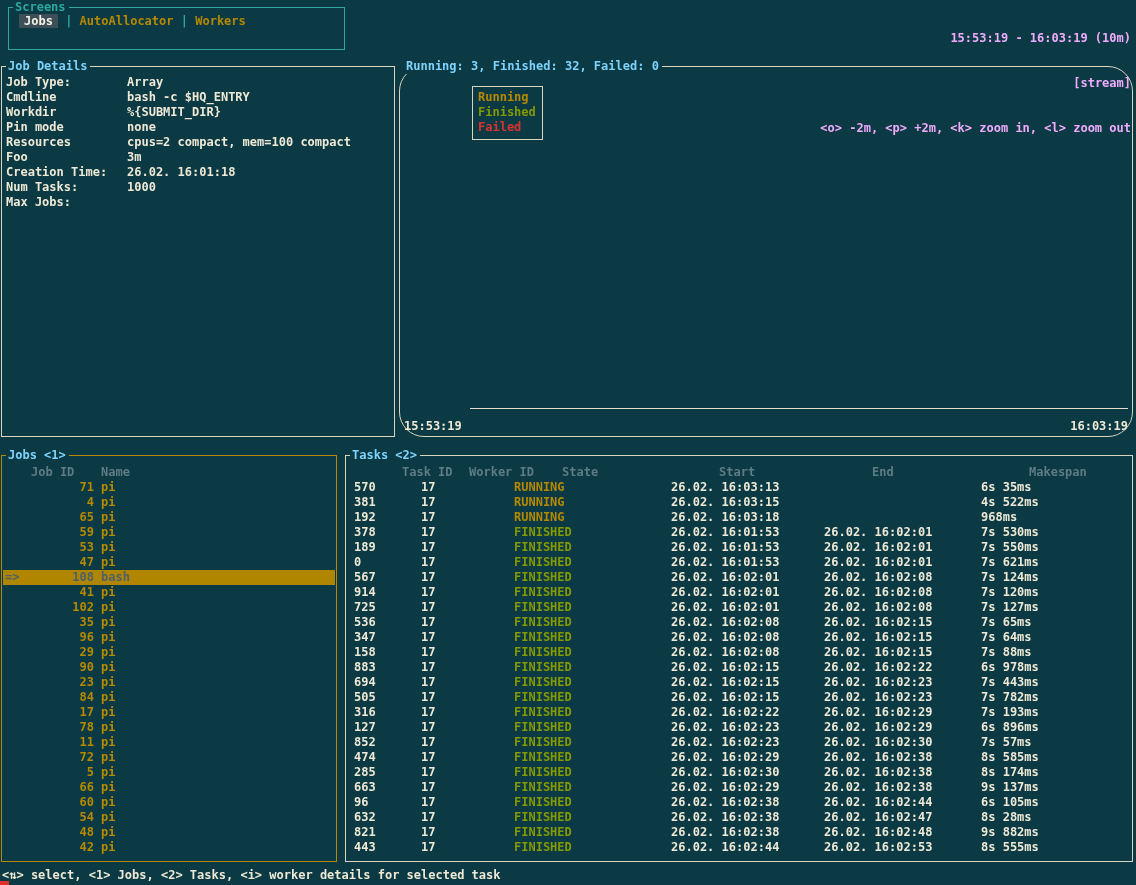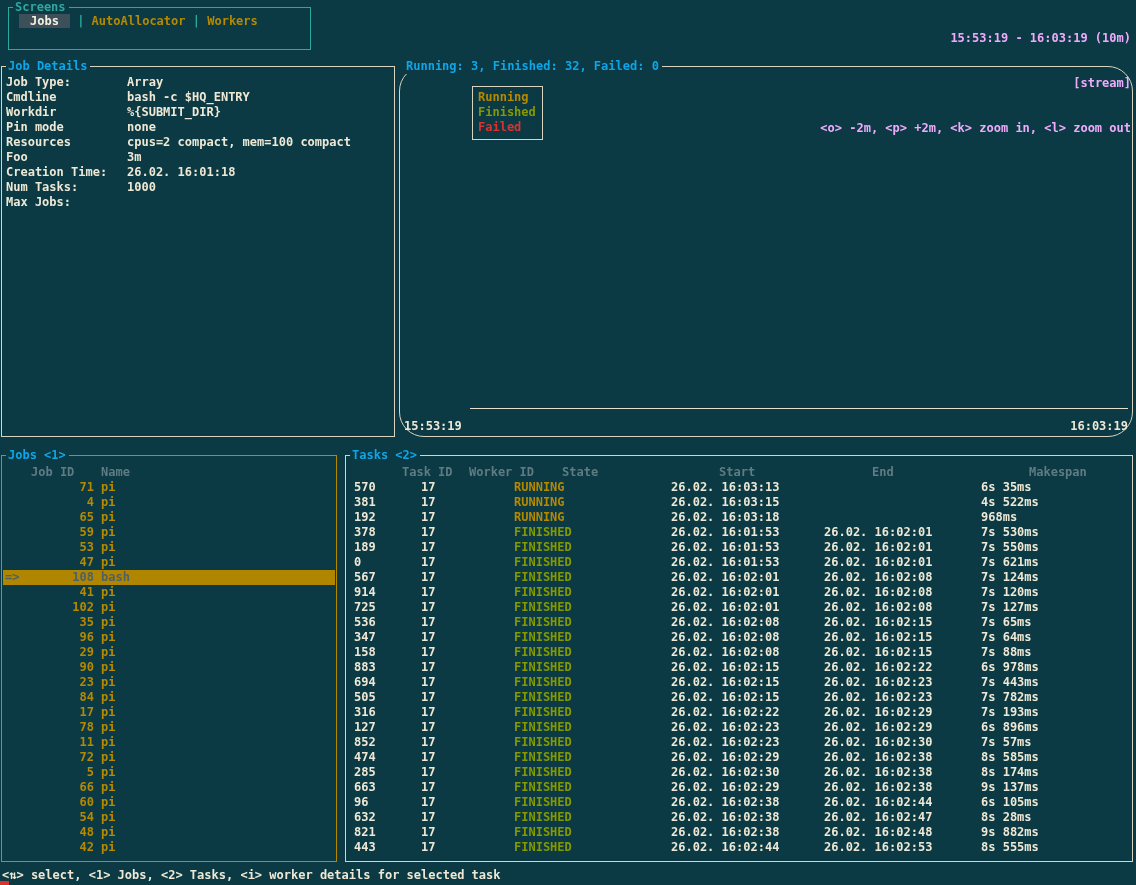--- a/index.html
+++ b/index.html
@@ -6,28 +6,28 @@
   html,body { margin:0; padding:0; }
   body {
     width:1136px; height:885px; position:relative; overflow:hidden;
     background:#0b3a44; color:#eee8d5;
     font-family:"DejaVu Sans Mono", monospace;
     font-size:12px; line-height:15px; font-weight:bold;
   }
   .panel { position:absolute; border:1px solid #d9d4bf; }
   .panel-title {
     position:absolute; top:-8px; left:4px; background:#0b3a44;
-    padding:0 3px 0 2px; color:#0ea5e9; white-space:nowrap;
+    padding:0 3px 0 2px; color:#7dd3fc; white-space:nowrap;
   }
   
-  .screens-box { position:absolute; left:8px; top:7px; width:303px; height:43px; border:1px solid #2ea79e; }
+  .screens-box { position:absolute; left:8px; top:7px; width:337px; height:43px; border:1px solid #2ea79e; }
   .screens-box .panel-title { color:#2ea79e; }
   .tabs { position:absolute; left:10px; top:6px; white-space:pre; }
   .tab { color:#b58900; cursor:default; }
-  .tab.selected { background:#3d5059; color:#f4f1e2; padding:0 11px; }
+  .tab.selected { background:#3d5059; color:#f4f1e2; padding:0 5px; }
   .tab-sep { color:#2ea79e; }
   .top-right { position:absolute; top:1px; right:5px; text-align:right; color:#f0abfc; white-space:pre; }
   
   .job-details { left:1px; top:66px; width:394px; height:371px; }
   #jd-rows { position:absolute; top:8px; left:4px; right:2px; }
   .jd-row { height:15px; display:flex; white-space:pre; }
   .jd-label { width:121px; flex:none; }
   
   .chart-panel { left:399px; top:66px; width:734px; height:371px;border-radius:25px; }
   .legend { position:absolute; left:72px; top:19px; border:1px solid #d9d4bf; padding:3px 6px 4px 5px; }

